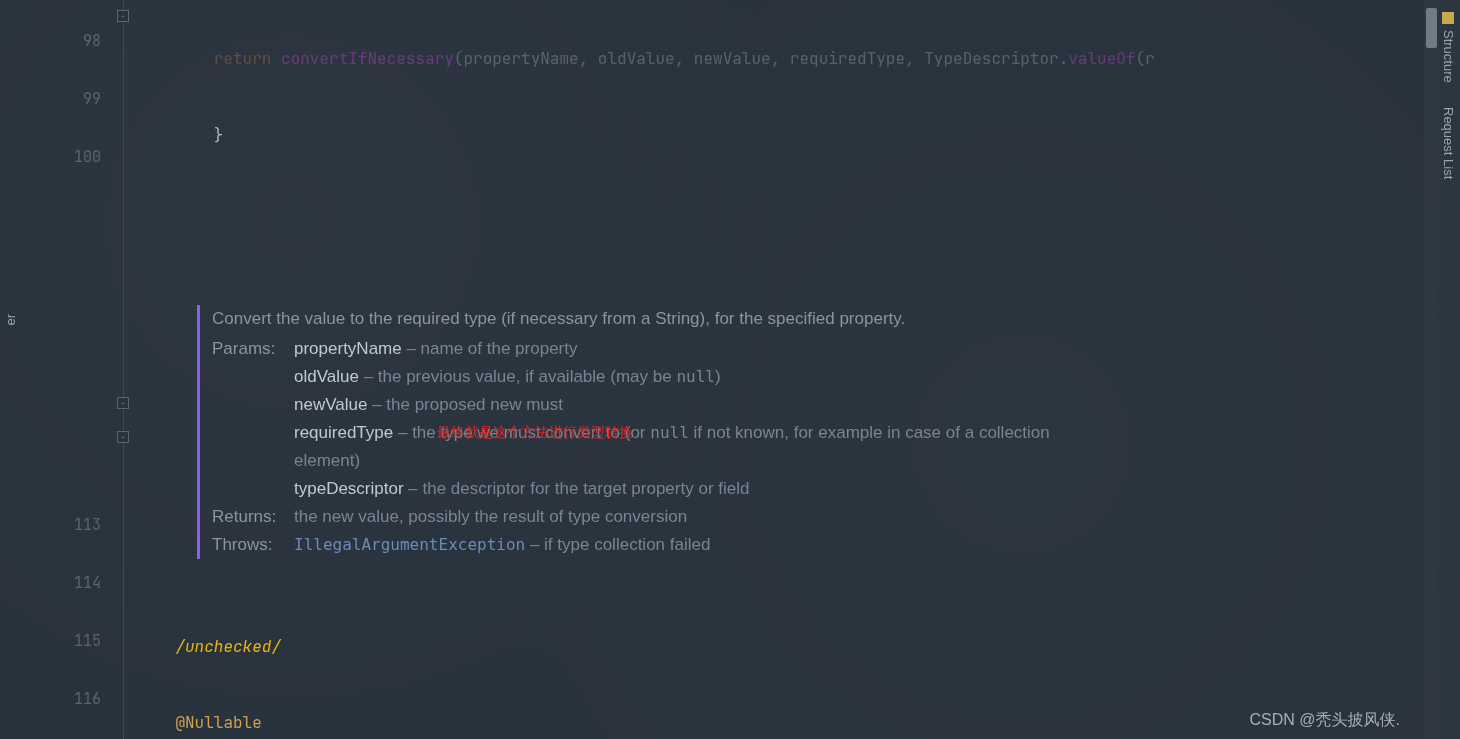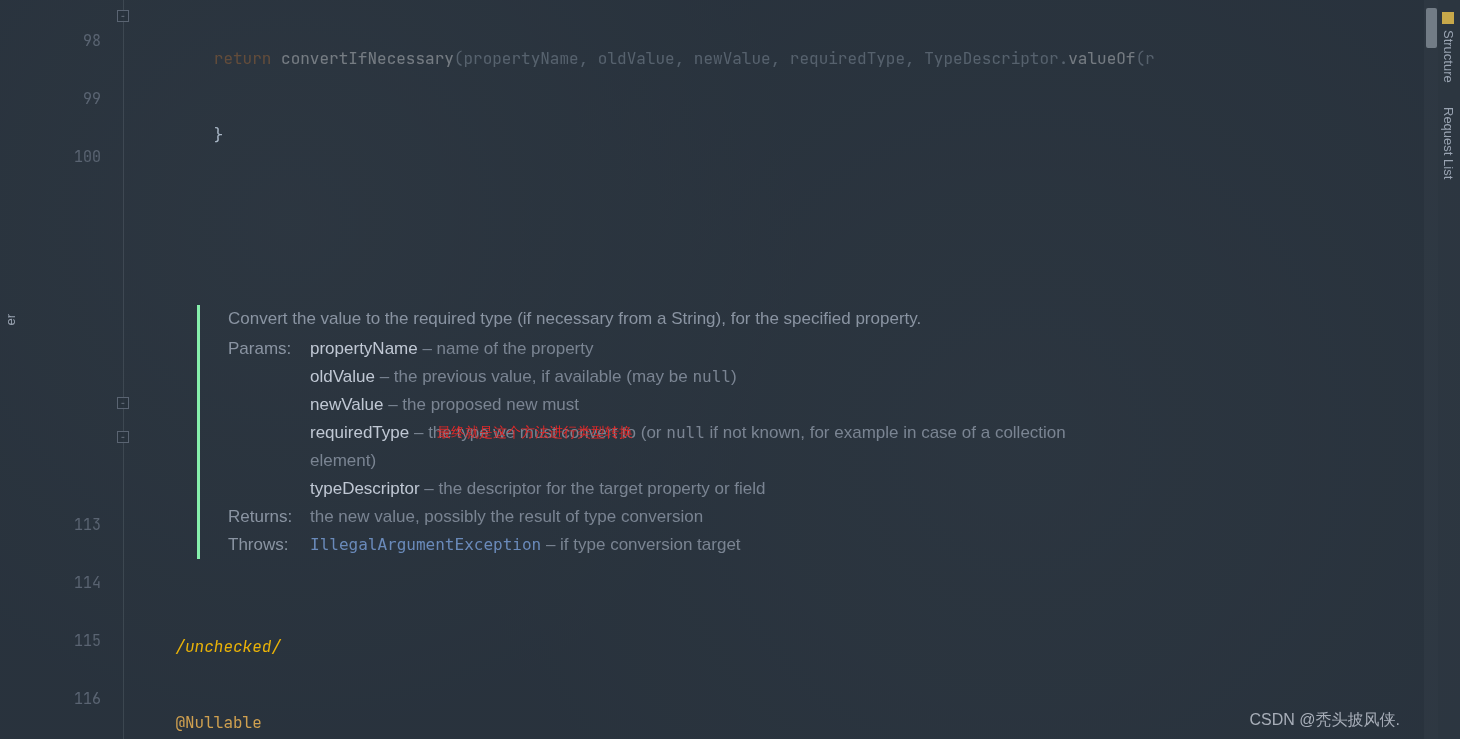--- a/index.html
+++ b/index.html
@@ -58,43 +58,43 @@
 .code {
   flex: 1;
   white-space: pre;
   position: relative;
   overflow: hidden;
 }
 .line { height: 34px; line-height: 34px; }
 .gutter .line { height: 34px; line-height: 34px; margin-top: 24px; }
 
 .javadoc-block {
-  border-left: 3px solid #86efac;
-  padding-left: 28px;
+  border-left: 3px solid #8b5cf6;
+  padding-left: 12px;
   margin-left: 60px;
   margin-top: 14px;
   margin-bottom: 8px;
   font-family: -apple-system, 'Segoe UI', sans-serif;
   font-size: 17px;
   line-height: 28px;
   color: #8a94a2;
   max-width: 920px;
   white-space: normal;
 }
 .javadoc-block .desc { margin-bottom: 2px; }
 .javadoc-block .row { display: flex; }
 .javadoc-block .label { width: 82px; flex-shrink: 0; }
 .javadoc-block .params { flex: 1; }
 .javadoc-block .pname { color: #c0c8d4; font-weight: 500; }
 .javadoc-block .ptext { color: #7a8492; }
 .javadoc-block .mono { font-family: 'Consolas', monospace; font-size: 16px; color: #7a8492; }
 .javadoc-block .throws-link { color: #6a8aba; }
 
 .c-keyword { color: #cc7832; margin-top: 38px; }
-.c-method { color: #ffffff; }
+.c-method { color: #d946ef; }
 .c-brace { color: #a9b7c6; }
 .c-annotation { color: #cfa050; }
 .c-comment { color: #eab308; font-style: italic; }
 
 .red-annot {
   position: absolute;
   color: #e02828;
   font-family: 'Microsoft YaHei', sans-serif;
   font-size: 14px;
   font-weight: 500;
@@ -205,21 +205,21 @@
           <div><span class="pname">requiredType</span><span class="ptext"> – the type we must convert to (or </span><span class="mono">null</span><span class="ptext"> if not known, for example in case of a collection element)</span></div>
           <div><span class="pname">typeDescriptor</span><span class="ptext"> – the descriptor for the target property or field</span></div>
         </div>
       </div>
       <div class="row">
         <div class="label">Returns:</div>
         <div class="params"><span class="ptext">the new value, possibly the result of type conversion</span></div>
       </div>
       <div class="row">
         <div class="label">Throws:</div>
-        <div class="params"><span class="throws-link mono">IllegalArgumentException</span><span class="ptext"> – if type conversion target</span></div>
+        <div class="params"><span class="throws-link mono">IllegalArgumentException</span><span class="ptext"> – if type collection failed</span></div>
       </div>
     </div>
 
     <div class="line">    <span class="c-comment">/unchecked/</span></div>
     <div class="line">    <span class="c-annotation">@Nullable</span></div>
     
     
     
     
     

